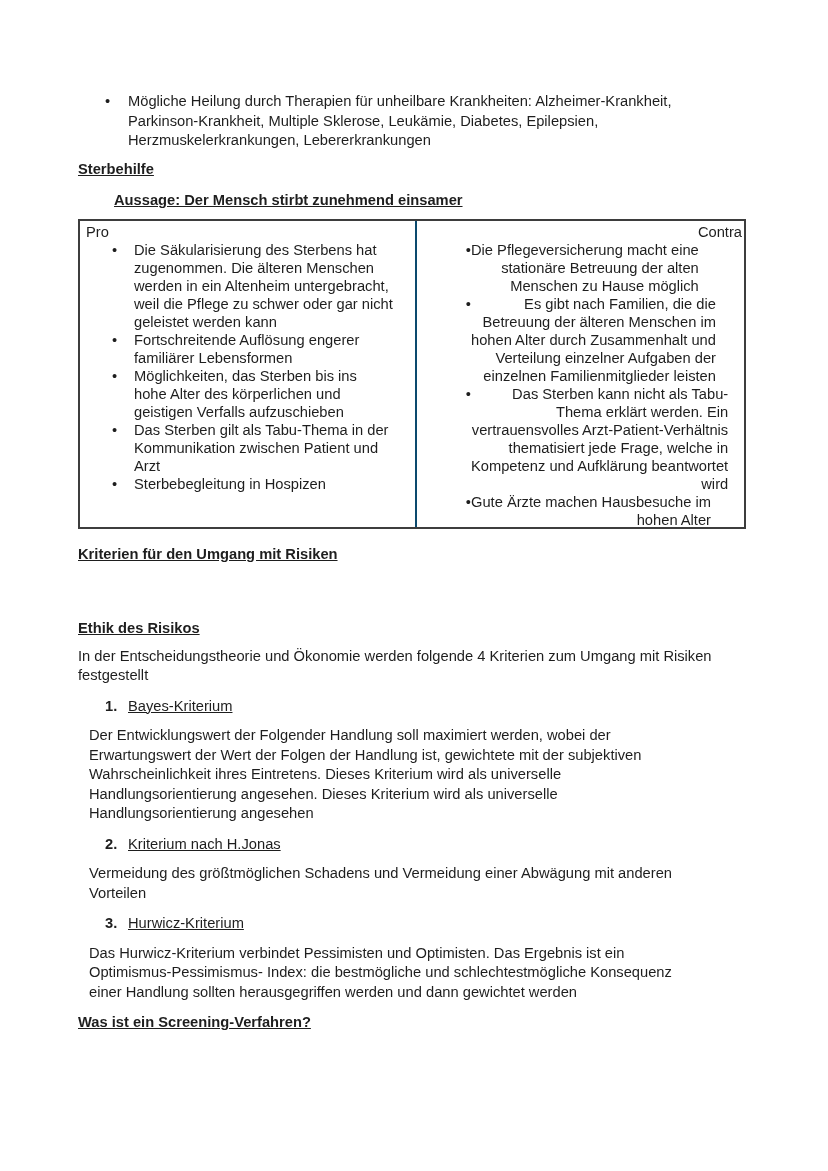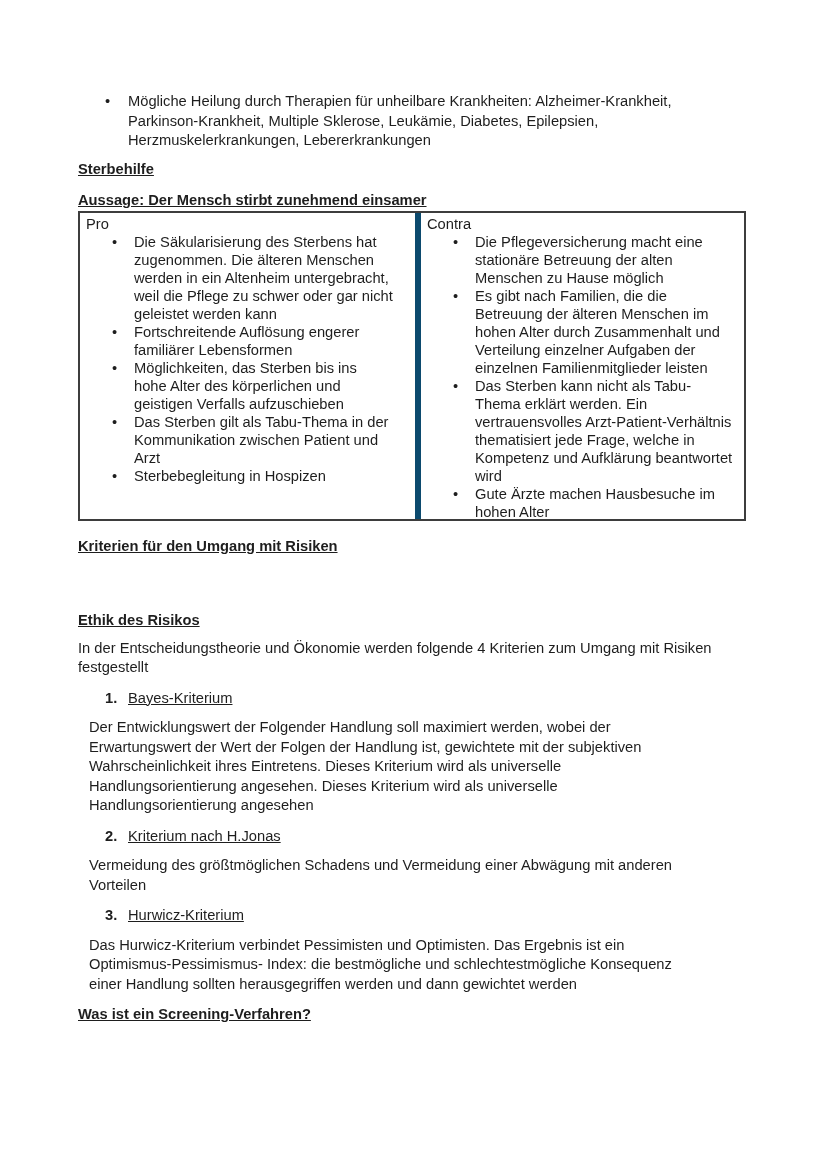--- a/index.html
+++ b/index.html
@@ -16,33 +16,34 @@
   .pre { white-space: pre; }
   .h1 { font-weight: bold; text-decoration: underline; }
 
   
   .top-list { margin: 92px 0 0 27px; }
   .row { display: flex; align-items: flex-start; }
   .bullet-col { flex: 0 0 23px; width: 23px; }
 
   
   .h-sterbehilfe { margin-top: 9px; }
-  .h-aussage { margin-top: 12px; }
+  .h-aussage { margin-top: 12px; margin-left: 36px; }
 
   
   .pc-table {
+    margin-top: 8px;
     display: flex;
     width: 668px; height: 310px;
     border: 2px solid #3d3d3d;
     box-sizing: border-box;
     line-height: 18px;
   }
   .pc-cell { box-sizing: border-box; padding: 2px 2px 0 6px; }
   .cell-pro { flex: 0 0 335px; width: 335px; }
-  .cell-contra { flex: 1; border-left: 6px solid #0c4a6e; }
+  .cell-contra { flex: 1; border-left: 2px solid #0c4a6e; text-align: right; }
   .pc-table .row { margin-left: 26px; }
   .pc-table .bullet-col { flex: 0 0 22px; width: 22px; }
 
   
   .h-ethik { margin-top: 55px; }
   .h-kriterien { margin-top: 16px; }
   .p-intro { margin-top: 8px; }
   .crit-head { margin-top: 11px; margin-left: 27px; display: flex; }
   .crit-num { flex: 0 0 23px; width: 23px; font-weight: bold; }
   .crit-title { font-weight: normal; text-decoration: underline; }

